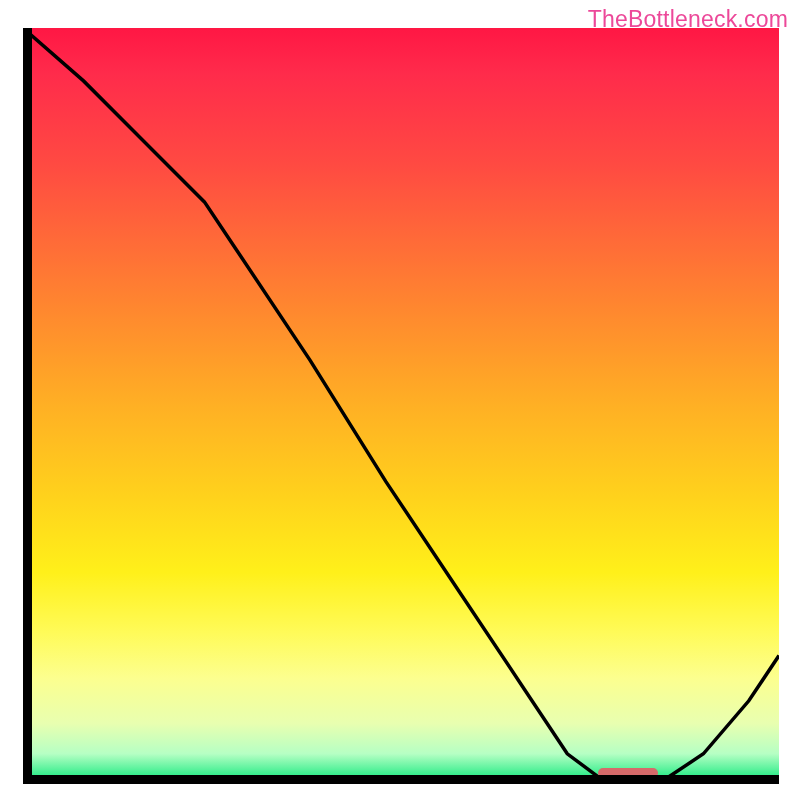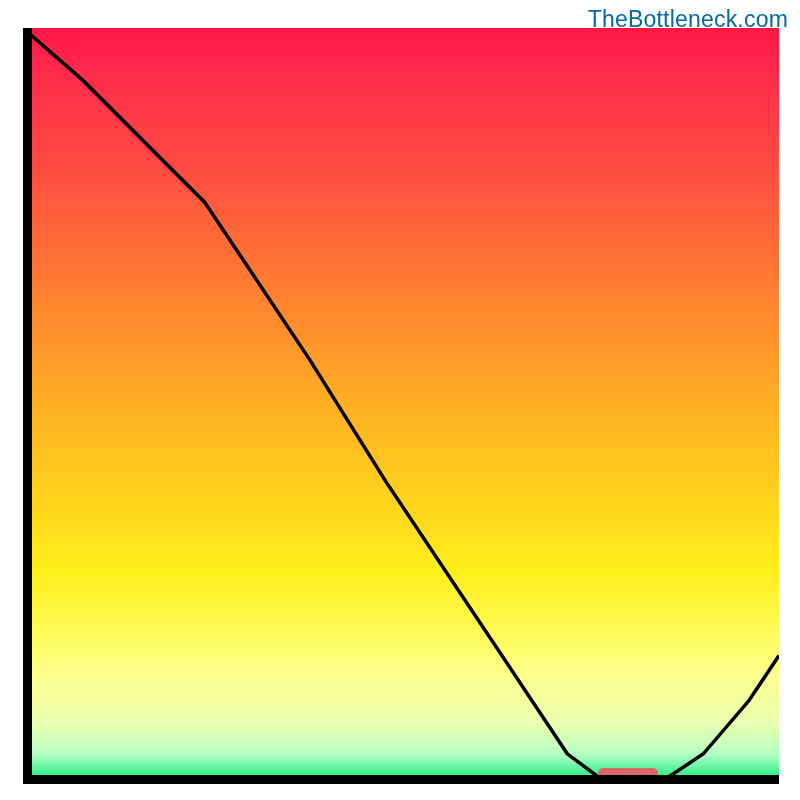--- a/index.html
+++ b/index.html
@@ -14,21 +14,21 @@
     position: relative;
     width: 800px;
     height: 800px;
   }
   .watermark {
     position: absolute;
     top: 6px;
     right: 12px;
     font-family: Arial, Helvetica, sans-serif;
     font-size: 23px;
-    color: #0369a1;
+    color: #ec4899;
     letter-spacing: 0.2px;
   }
   .plot {
     position: absolute;
     left: 23px;
     top: 28px;
     width: 756px;
     height: 756px;
     box-sizing: border-box;
   }

